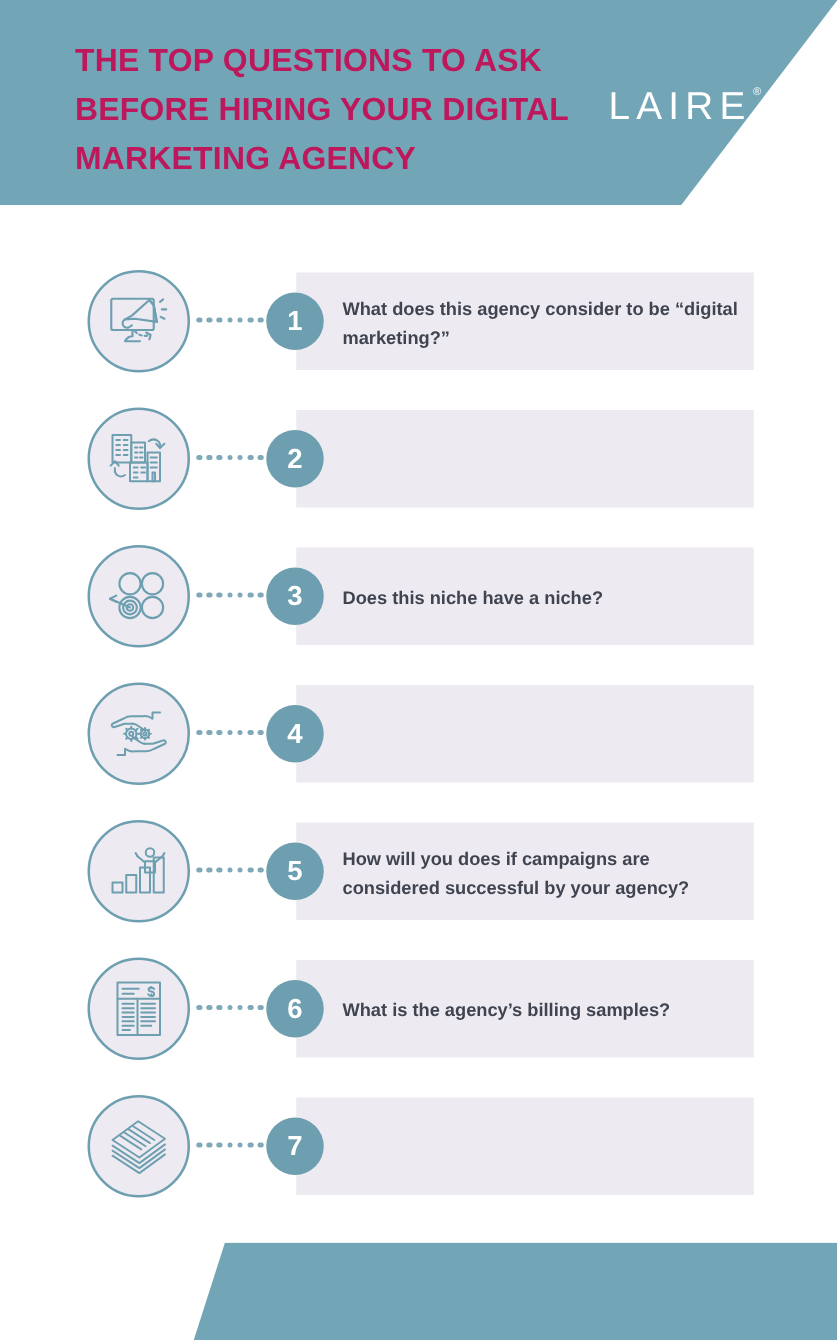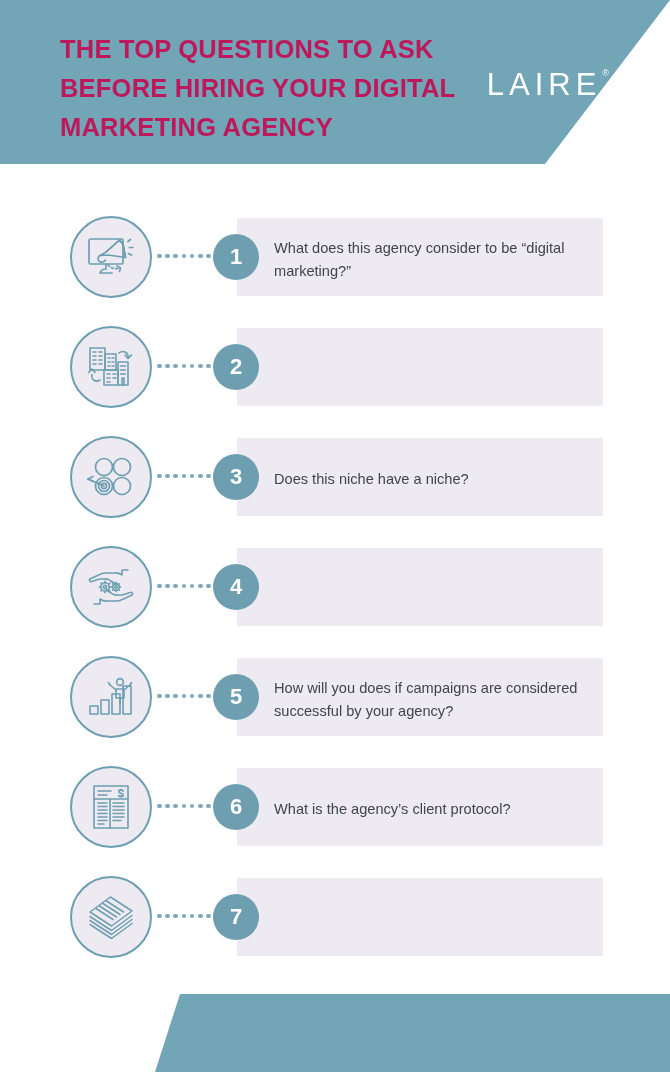--- a/index.html
+++ b/index.html
@@ -74,20 +74,21 @@
 
   .qtext {
     position: absolute; left: 274px; top: 6px;
     width: 320px; height: 84px;
     display: flex; align-items: center;
     color: #3F4450;
     font-size: 14.6px;
     line-height: 23.5px;
     font-family: "Liberation Sans", sans-serif;
     z-index: 2;
+    font-weight: bold;
   }
 
   
   .footer {
     position: absolute; left: 0; bottom: 0; width: 670px; height: 78px;
     background: #72A5B5;
     clip-path: polygon(180px 0, 670px 0, 670px 78px, 155px 78px);
   }
   .logo {
     position: absolute; right: 56px; top: 22px;
@@ -273,21 +274,21 @@
           <i></i>
           <i></i>
           <i></i>
           <i></i>
           <i></i>
           <i></i>
           <i></i>
       </div>
       <div class="block"></div>
       <div class="badge">6</div>
-      <div class="qtext">What is the agency’s client protocol?</div>
+      <div class="qtext">What is the agency’s billing samples?</div>
     </div>
 
     <div class="row">
       <div class="icon-circle">
         <svg width="54" height="50" viewBox="0 0 54 50" fill="none" stroke="#6D9FB0" stroke-width="1.5" stroke-linecap="round" stroke-linejoin="round">
           <path d="M26.5 5L48 19 27.5 34 6 20z"></path>
           <path d="M6 24.5L27.5 38.5 48 23.5"></path>
           <path d="M6 28.5L27.5 42.5 48 27.5"></path>
           <path d="M6 32.5L27.5 46.5 48 31.5"></path>
           <path d="M19 11.5l17 11M22.5 9l17 11M15.5 14l17 11M12 16.5l17 11"></path>

